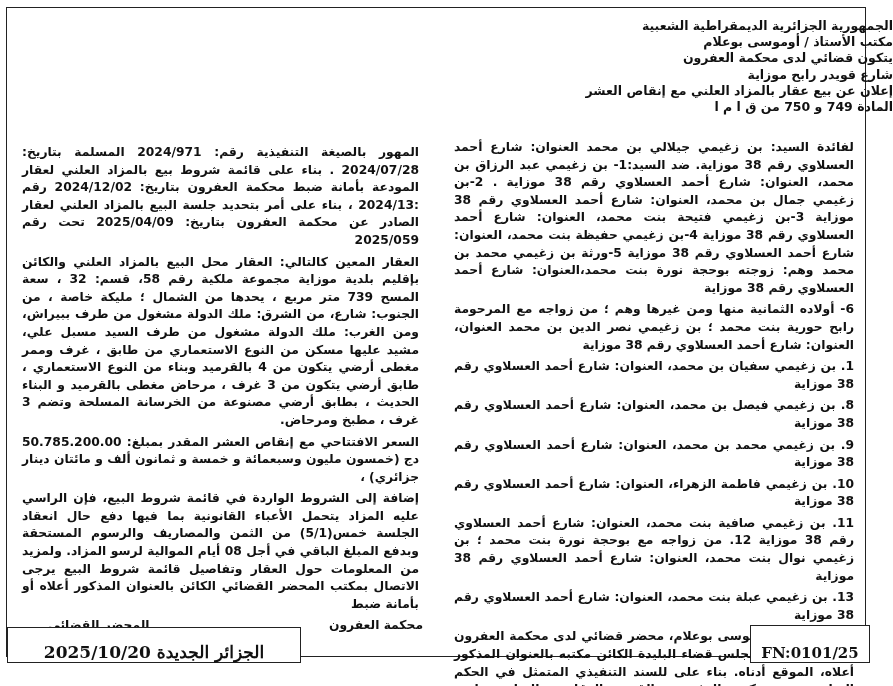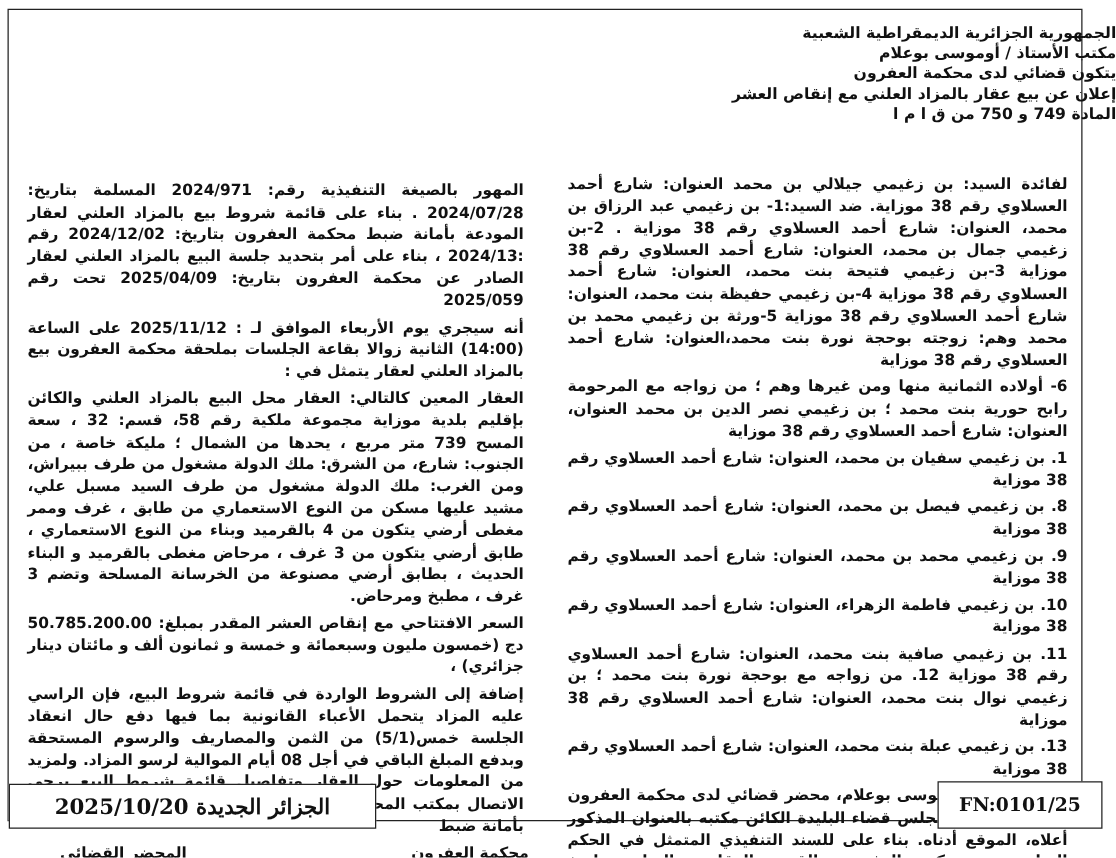--- a/index.html
+++ b/index.html
@@ -11,52 +11,52 @@
             direction: rtl; font-weight: bold; font-size: 12.5px; line-height: 16.2px; }
   .header div { white-space: nowrap; text-align: right; }
   .col { position: absolute; direction: rtl; text-align: justify; font-weight: bold;
          font-size: 12.3px; line-height: 17.6px; }
   .col p { margin: 4px; }
   .col-right { left: 450px; width: 408px; top: 135px; }
   .col-left  { left: 18px;  width: 405px; top: 140px; }
   .sign-row { display: flex; direction: rtl; justify-content: space-between; padding-left: 30px; }
   .box { position: absolute; background: #fff; border: 1.5px solid #222; box-sizing: border-box;
          font-family: "DejaVu Serif", serif; font-weight: bold; display: flex;
-         align-items: center; justify-content: center; white-space: nowrap; }
+         align-items: flex-end; justify-content: center; white-space: nowrap; }
   .box-date { left: 7px; top: 627px; width: 294px; height: 36px; font-size: 17px; direction: rtl; }
-  .box-fn   { left: 750px; top: 625px; width: 132px; height: 38px; font-size: 15px; }
+  .box-fn   { left: 750px; top: 625px; width: 120px; height: 38px; font-size: 15px; }
 </style>
 </head>
 <body>
 
 <div class="frame"></div>
 
 <div class="header">
   <div>الجمهورية الجزائرية الديمقراطية الشعبية</div>
   <div>مكتب الأستاذ / أوموسى بوعلام</div>
   <div>يتكون قضائي لدى محكمة العفرون</div>
+  <div>شارع قويدر رابح موزاية</div>
   <div>إعلان عن بيع عقار بالمزاد العلني مع إنقاص العشر</div>
   <div>المادة 749 و 750 من ق ا م ا</div>
 </div>
 
 <div class="col col-right">
   <p>لفائدة السيد: بن زغيمي جيلالي بن محمد العنوان: شارع أحمد العسلاوي رقم 38 موزاية. ضد السيد:1- بن زغيمي عبد الرزاق بن محمد، العنوان: شارع أحمد العسلاوي رقم 38 موزاية . 2-بن زغيمي جمال بن محمد، العنوان: شارع أحمد العسلاوي رقم 38 موزاية 3-بن زغيمي فتيحة بنت محمد، العنوان: شارع أحمد العسلاوي رقم 38 موزاية 4-بن زغيمي حفيظة بنت محمد، العنوان: شارع أحمد العسلاوي رقم 38 موزاية 5-ورثة بن زغيمي محمد بن محمد وهم: زوجته بوحجة نورة بنت محمد،العنوان: شارع أحمد العسلاوي رقم 38 موزاية</p>
   <p>6- أولاده الثمانية منها ومن غيرها وهم ؛ من زواجه مع المرحومة رابح حورية بنت محمد ؛ بن زغيمي نصر الدين بن محمد العنوان، العنوان: شارع أحمد العسلاوي رقم 38 موزاية</p>
   <p>1. بن زغيمي سفيان بن محمد، العنوان: شارع أحمد العسلاوي رقم 38 موزاية</p>
   <p>8. بن زغيمي فيصل بن محمد، العنوان: شارع أحمد العسلاوي رقم 38 موزاية</p>
   <p>9. بن زغيمي محمد بن محمد، العنوان: شارع أحمد العسلاوي رقم 38 موزاية</p>
   <p>10. بن زغيمي فاطمة الزهراء، العنوان: شارع أحمد العسلاوي رقم 38 موزاية</p>
   <p>11. بن زغيمي صافية بنت محمد، العنوان: شارع أحمد العسلاوي رقم 38 موزاية 12. من زواجه مع بوحجة نورة بنت محمد ؛ بن زغيمي نوال بنت محمد، العنوان: شارع أحمد العسلاوي رقم 38 موزاية</p>
   <p>13. بن زغيمي عبلة بنت محمد، العنوان: شارع أحمد العسلاوي رقم 38 موزاية</p>
   <p>نحن الأستاذ / أوموسى بوعلام، محضر قضائي لدى محكمة العفرون بدائرة اختصاص مجلس قضاء البليدة الكائن مكتبه بالعنوان المذكور أعلاه، الموقع أدناه. بناء على للسند التنفيذي المتمثل في الحكم الصادر عن محكمة العفرون، القسم العقاري، الصادر بتاريخ 2023/05/08 رقم الفهرس 23/01408، رقم الجدول 00332 / 23 الممهور بالصيغة التنفيذية رقم:2024/12 المسلمة بتاريخ 2024/01/04، والمصحح بالحكم الصادر عن محكمة العفرون ، القسم العقاري ، الصادر بتاريخ :2024/03/04 رقم الفهرس:0824/ 24 ، رقم الجدول24/00373</p>
 </div>
 
 <div class="col col-left">
   <p>المهور بالصيغة التنفيذية رقم: 2024/971 المسلمة بتاريخ: 2024/07/28 . بناء على قائمة شروط بيع بالمزاد العلني لعقار المودعة بأمانة ضبط محكمة العفرون بتاريخ: 2024/12/02 رقم :2024/13 ، بناء على أمر بتحديد جلسة البيع بالمزاد العلني لعقار الصادر عن محكمة العفرون بتاريخ: 2025/04/09 تحت رقم 2025/059</p>
-  <p>أنه سيجري يوم الأربعاء الموافق لـ : 2025/11/12 على الساعة (14:00) الثانية زوالا بقاعة الجلسات بملحقة محكمة العفرون بيع بالمزاد العلني لعقار يتمثل في :</p>
   <p>العقار المعين كالتالي: العقار محل البيع بالمزاد العلني والكائن بإقليم بلدية موزاية مجموعة ملكية رقم 58، قسم: 32 ، سعة المسح 739 متر مربع ، يحدها من الشمال ؛ مليكة خاصة ، من الجنوب: شارع، من الشرق: ملك الدولة مشغول من طرف ببيراش، ومن الغرب: ملك الدولة مشغول من طرف السيد مسبل علي، مشيد عليها مسكن من النوع الاستعماري من طابق ، غرف وممر مغطى أرضي يتكون من 4 بالقرميد وبناء من النوع الاستعماري ، طابق أرضي يتكون من 3 غرف ، مرحاض مغطى بالقرميد و البناء الحديث ، بطابق أرضي مصنوعة من الخرسانة المسلحة وتضم 3 غرف ، مطبخ ومرحاض.</p>
   <p>السعر الافتتاحي مع إنقاص العشر المقدر بمبلغ: 50.785.200.00 دج (خمسون مليون وسبعمائة و خمسة و ثمانون ألف و مائتان دينار جزائري) ،</p>
   <p>إضافة إلى الشروط الواردة في قائمة شروط البيع، فإن الراسي عليه المزاد يتحمل الأعباء القانونية بما فيها دفع حال انعقاد الجلسة خمس(5/1) من الثمن والمصاريف والرسوم المستحقة وبدفع المبلغ الباقي في أجل 08 أيام الموالية لرسو المزاد. ولمزيد من المعلومات حول العقار وتفاصيل قائمة شروط البيع يرجى الاتصال بمكتب المحضر القضائي الكائن بالعنوان المذكور أعلاه أو بأمانة ضبط</p>
   <div class="sign-row">
     <span>محكمة العفرون</span>
     <span>المحضر القضائي</span>
   </div>
 </div>
 
 <div class="box box-date">

